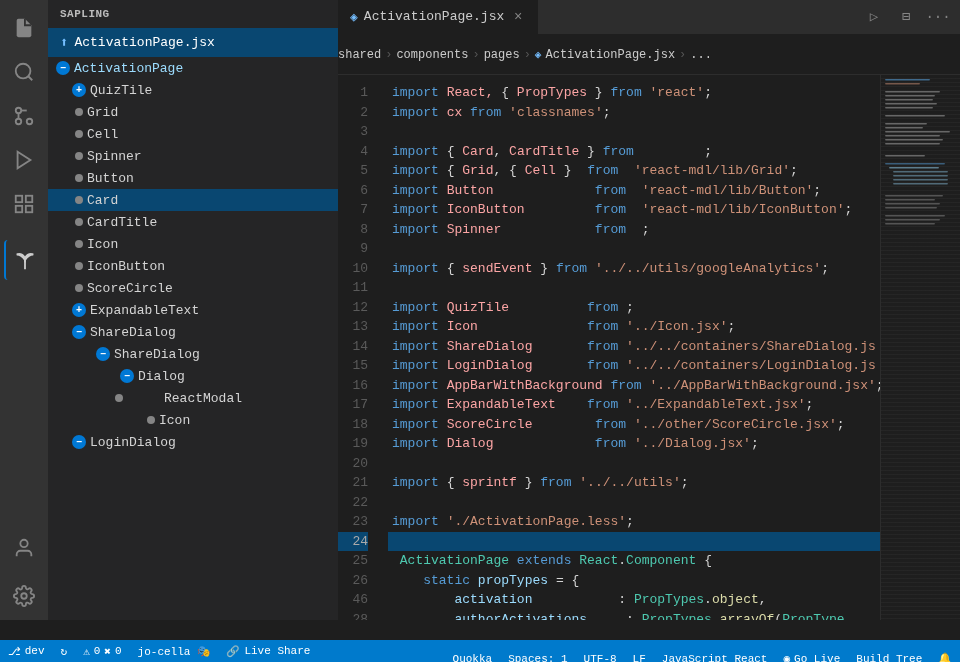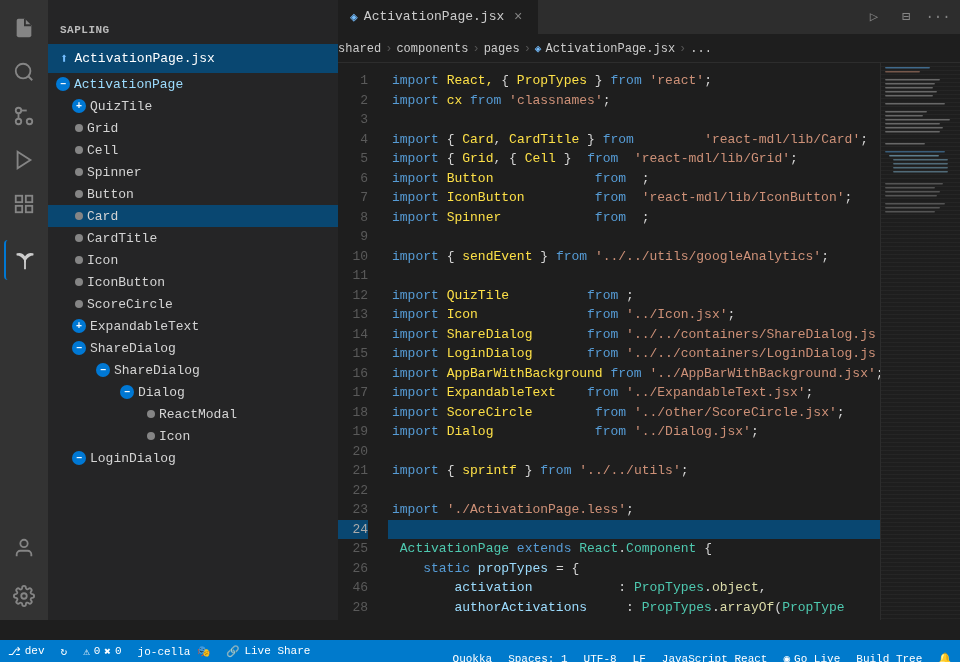--- a/index.html
+++ b/index.html
@@ -56,21 +56,20 @@
       overflow: hidden;
     }
     .sidebar-title {
       padding: 8px 12px;
       font-size: 11px;
       color: #bbbbbb;
       text-transform: uppercase;
       letter-spacing: 0.5px;
       font-weight: 600;
       background: #252526;
-      margin-top: 16px;
     }
     .file-tab {
       display: flex;
       align-items: center;
       gap: 6px;
       padding: 6px 12px;
       background: #094771;
       color: #ffffff;
       cursor: pointer;
       font-size: 13px;
@@ -200,21 +199,21 @@
     
     .breadcrumb {
       display: flex;
       align-items: center;
       padding: 4px 0;
       background: #1e1e1e;
       font-size: 12px;
       color: #858585;
       gap: 4px;
       border-bottom: 1px solid #2d2d2d;
-      height: 28px;
+      height: 40px;
     }
     .breadcrumb-sep { color: #555; }
     .breadcrumb-item { color: #cccccc; cursor: pointer; }
     .breadcrumb-icon { color: #75beff; font-size: 11px; }
 
     
     .code-area {
       display: flex;
       flex: 1;
       overflow: hidden;
@@ -248,21 +247,21 @@
     .code-line.highlighted { background: #094771; }
 
     
     .kw { color: #569cd6; }       
     .fn { color: #dcdcaa; }       
     .str { color: #ce9178; }       
     .punc { color: #d4d4d4; }     
     .type { color: #4ec9b0; }     
     .prop { color: #9cdcfe; }      
     .op { color: #d4d4d4; }  
-    .imp { color: #fde047; }      
+    .imp { color: #fca5a5; }      
 
     
     .minimap {
       width: 80px;
       background: #1e1e1e;
       border-left: 1px solid #2d2d2d;
       position: relative;
       overflow: hidden;
       flex-shrink: 0;
     }
@@ -495,21 +494,21 @@
     <div class="tree-item" style="padding-left:72px;">
       <div class="tree-circle blue-minus" style="margin-right:4px;">−</div>
       <span>Dialog</span>
       <div class="tree-icons">
         <div class="tree-icon-small">ⓘ</div>
         <div class="tree-icon-small">⬡</div>
         <div class="tree-icon-small">⚙</div>
       </div>
     </div>
 
-    <div class="tree-item" style="padding-left:96px;">
+    <div class="tree-item" style="padding-left:64px;gap:37px;">
       <div class="tree-dot"></div>
       <span>ReactModal</span>
     </div>
 
     <div class="tree-item" style="padding-left:96px;">
       <div class="tree-dot"></div>
       <span>Icon</span>
       <div class="tree-icons">
         <div class="tree-icon-small">ⓘ</div>
         <div class="tree-icon-small">⬡</div>
@@ -593,27 +592,27 @@
 
     <div class="code-content">
       <div class="code-line">
         <span class="kw">import</span><span> </span><span class="imp">React, </span><span class="punc">{ </span><span class="imp">PropTypes</span><span class="punc"> }</span><span> </span><span class="kw">from</span><span> </span><span class="str">'react'</span><span class="punc">;</span>
       </div>
       <div class="code-line">
         <span class="kw">import</span><span> </span><span class="imp">cx</span><span> </span><span class="kw">from</span><span> </span><span class="str">'classnames'</span><span class="punc">;</span>
       </div>
       <div class="code-line"></div>
       <div class="code-line">
-        <span class="kw">import</span><span> </span><span class="punc">{ </span><span class="imp">Card</span><span class="punc">,</span><span> </span><span class="imp">CardTitle</span><span class="punc"> }</span><span> </span><span class="kw">from</span><span>         </span><span class="str">'react-mdl/lib/Card'</span><span class="punc">;</span>
+        <span class="kw">import</span><span> </span><span class="punc">{ </span><span class="imp">Card</span><span class="punc">,</span><span> </span><span class="imp">CardTitle</span><span class="punc"> }</span><span> </span><span class="kw">from</span><span>         </span><span class="punc">;</span>
       </div>
       <div class="code-line">
         <span class="kw">import</span><span> </span><span class="punc">{ </span><span class="imp">Grid</span><span class="punc">,</span><span> </span><span class="punc">{ </span><span class="imp">Cell</span><span class="punc"> }</span><span>  </span><span class="kw">from</span><span>  </span><span class="str">'react-mdl/lib/Grid'</span><span class="punc">;</span>
       </div>
       <div class="code-line">
-        <span class="kw">import</span><span> </span><span class="imp">Button</span><span>             </span><span class="kw">from</span><span>  </span><span class="punc">;</span>
+        <span class="kw">import</span><span> </span><span class="imp">Button</span><span>             </span><span class="kw">from</span><span>  </span><span class="str">'react-mdl/lib/Button'</span><span class="punc">;</span>
       </div>
       <div class="code-line">
         <span class="kw">import</span><span> </span><span class="imp">IconButton</span><span>         </span><span class="kw">from</span><span>  </span><span class="str">'react-mdl/lib/IconButton'</span><span class="punc">;</span>
       </div>
       <div class="code-line">
         <span class="kw">import</span><span> </span><span class="imp">Spinner</span><span>            </span><span class="kw">from</span><span>  </span><span class="punc">;</span>
       </div>
       <div class="code-line"></div>
       <div class="code-line">
         <span class="kw">import</span><span> </span><span class="punc">{ </span><span class="imp">sendEvent</span><span class="punc"> }</span><span> </span><span class="kw">from</span><span> </span><span class="str">'../../utils/googleAnalytics'</span><span class="punc">;</span>

